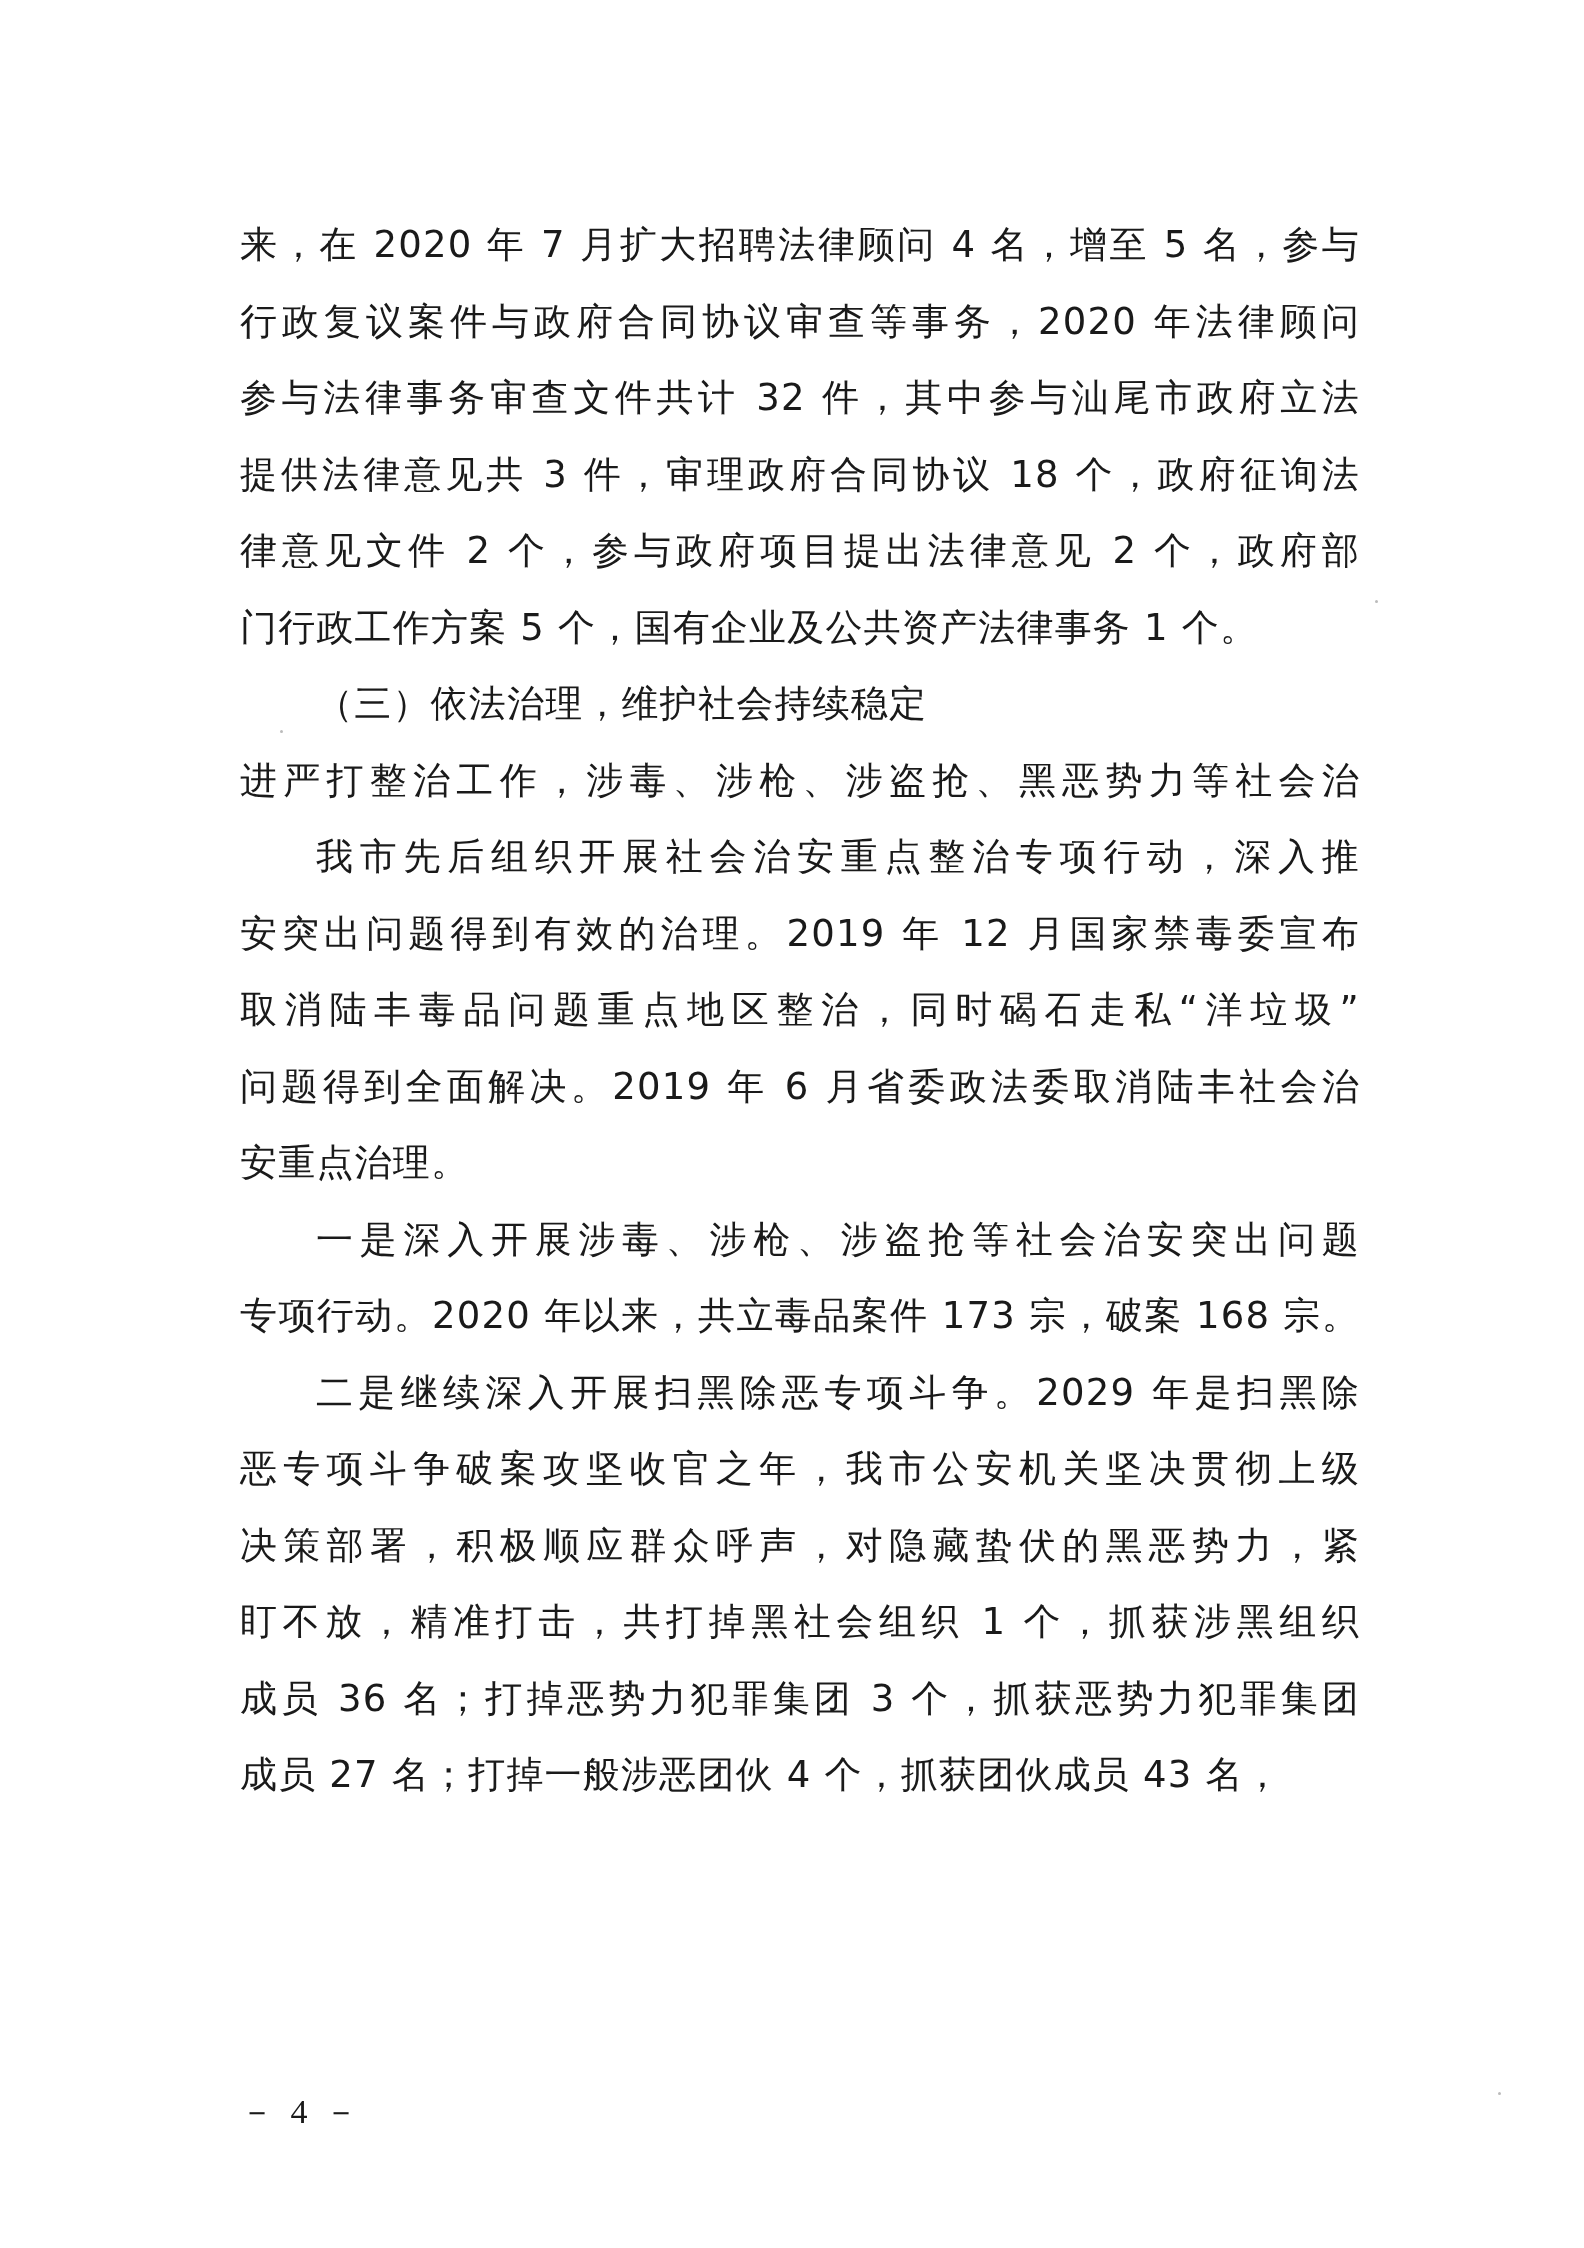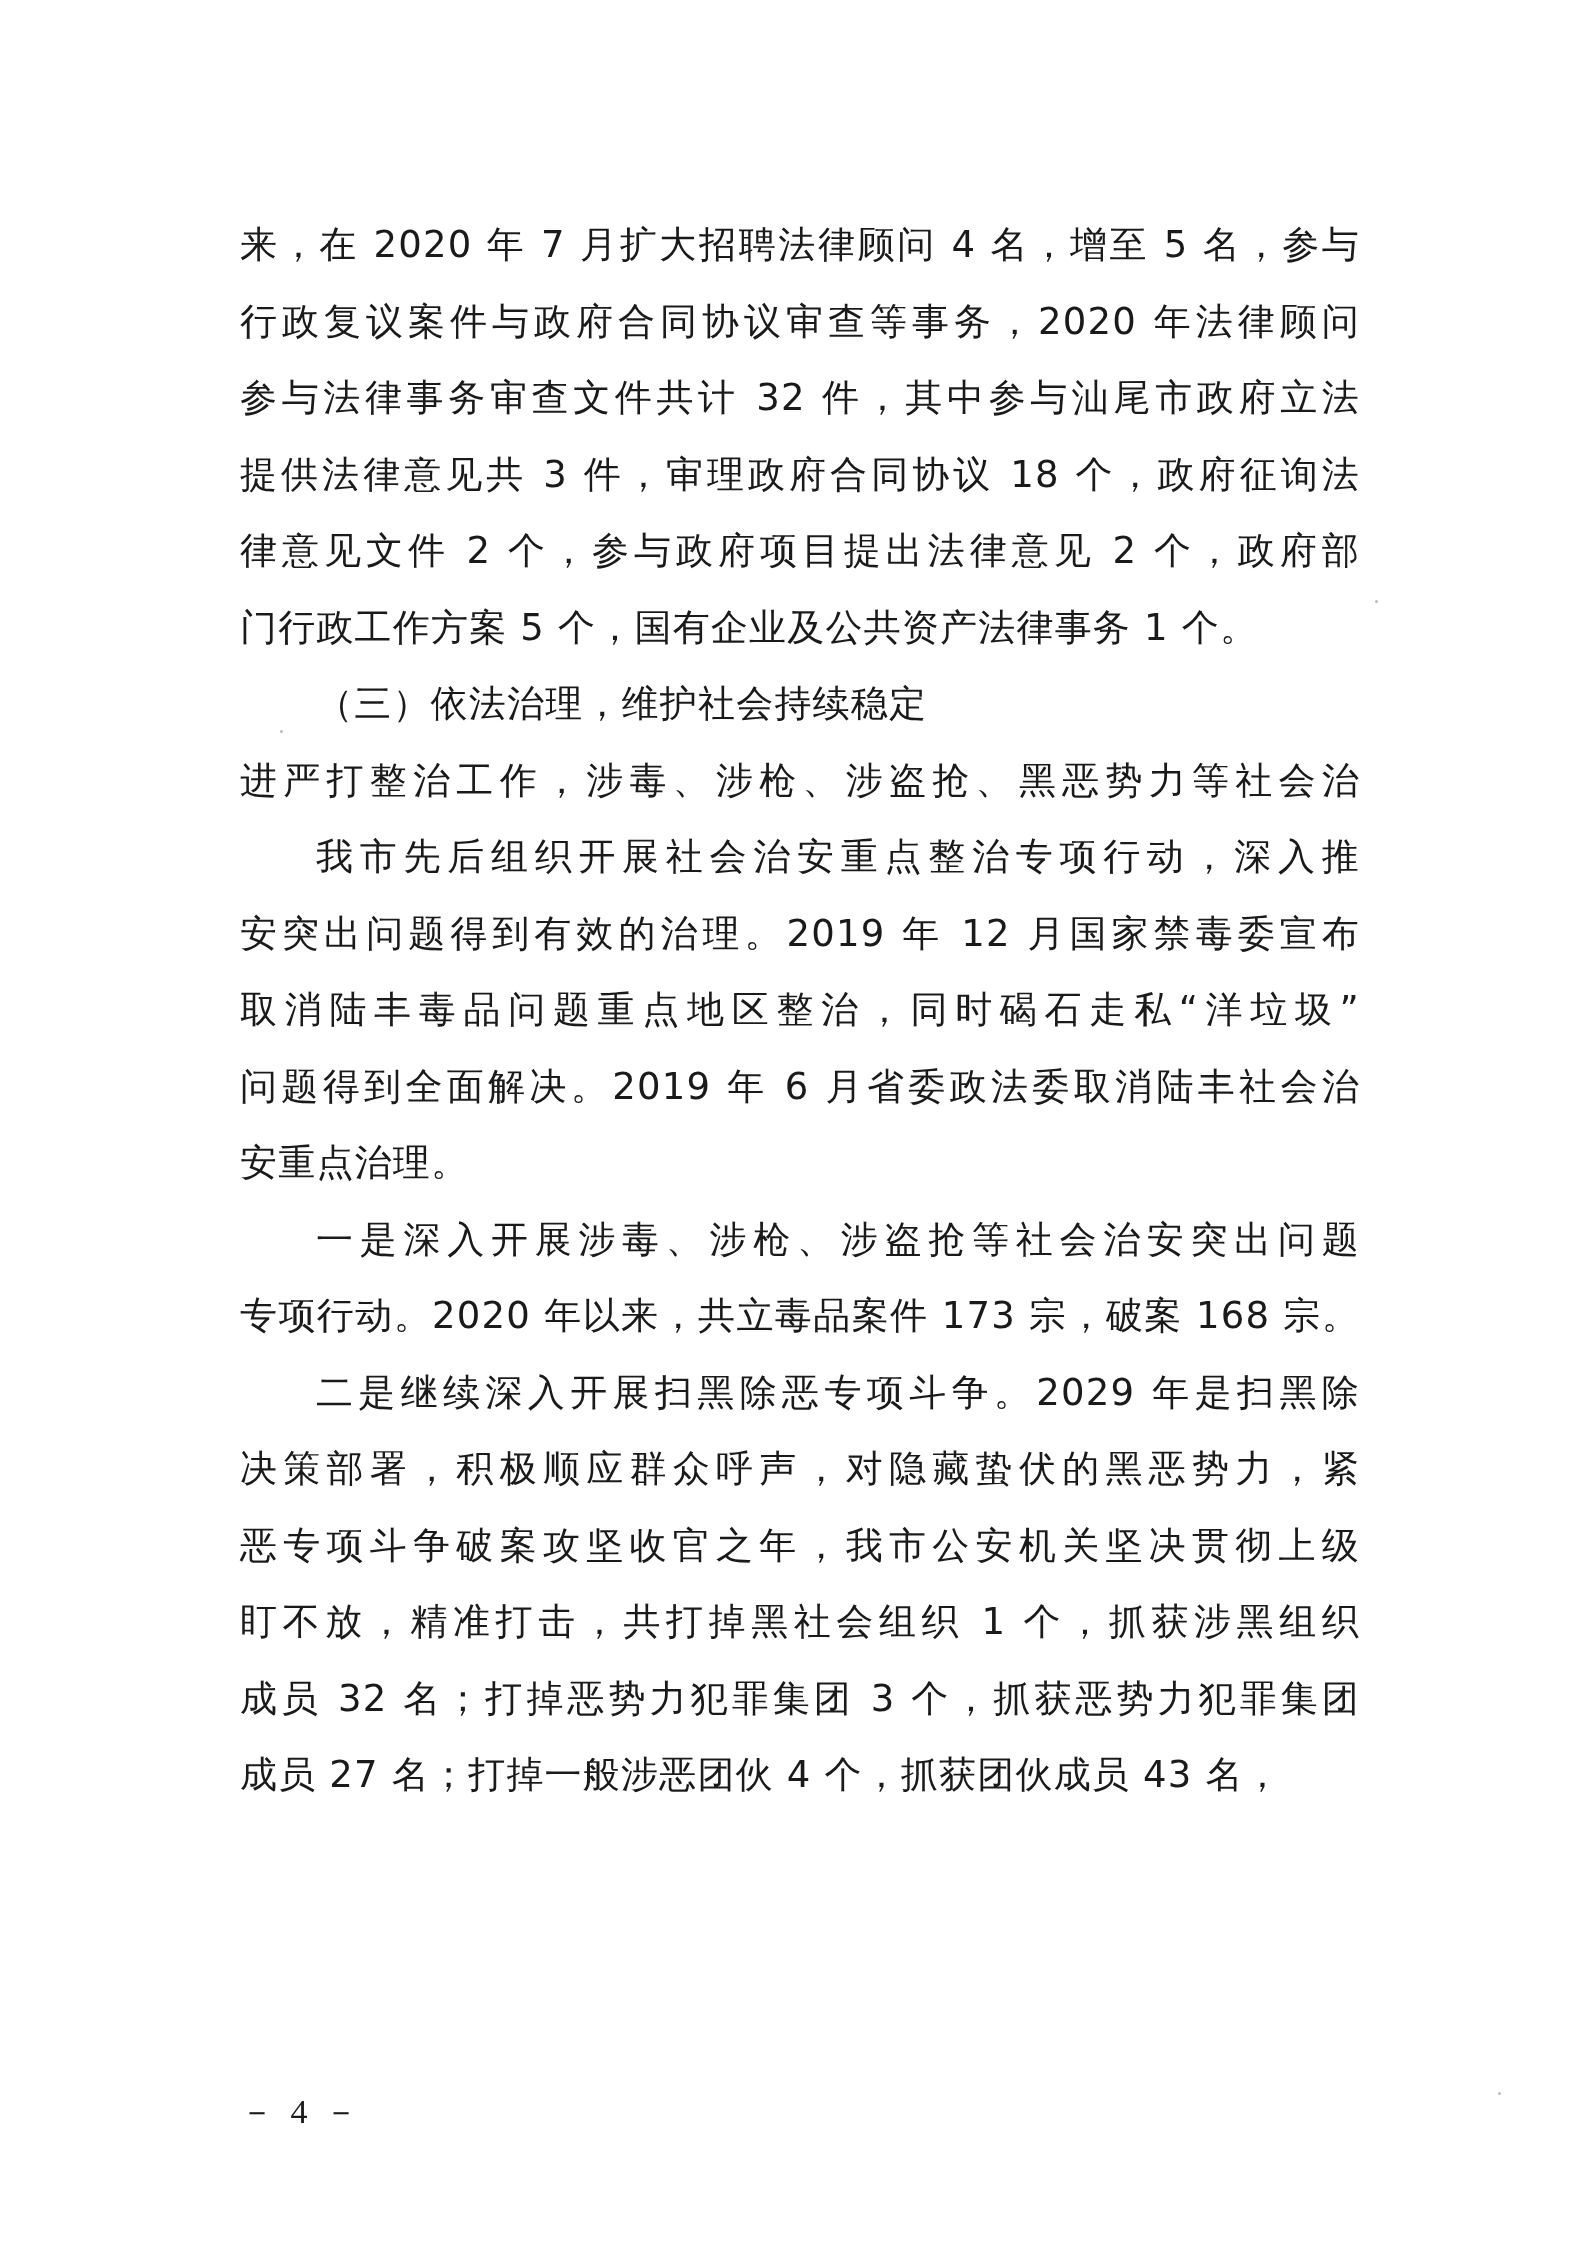--- a/index.html
+++ b/index.html
@@ -52,24 +52,24 @@
       <div class="line last">安重点治理。</div>
     </div>
 
     <div>
       <div class="line indent">一是深入开展涉毒、涉枪、涉盗抢等社会治安突出问题</div>
       <div class="line">专项行动。2020 年以来，共立毒品案件 173 宗，破案 168 宗。</div>
     </div>
 
     <div>
       <div class="line indent">二是继续深入开展扫黑除恶专项斗争。2029 年是扫黑除</div>
+      <div class="line">恶专项斗争破案攻坚收官之年，我市公安机关坚决贯彻上级</div>
       <div class="line">决策部署，积极顺应群众呼声，对隐藏蛰伏的黑恶势力，紧</div>
-      <div class="line">恶专项斗争破案攻坚收官之年，我市公安机关坚决贯彻上级</div>
       <div class="line">盯不放，精准打击，共打掉黑社会组织 1 个，抓获涉黑组织</div>
-      <div class="line">成员 32 名；打掉恶势力犯罪集团 3 个，抓获恶势力犯罪集团</div>
+      <div class="line">成员 36 名；打掉恶势力犯罪集团 3 个，抓获恶势力犯罪集团</div>
       <div class="line last">成员 27 名；打掉一般涉恶团伙 4 个，抓获团伙成员 43 名，</div>
     </div>
   </div>
 
   <div class="page-number">－ 4 －</div>
 
   <span class="speck" style="left:1375px; top:600px;"></span>
   <span class="speck" style="left:280px; top:730px;"></span>
   <span class="speck" style="left:1498px; top:2092px;"></span>
 </div>

